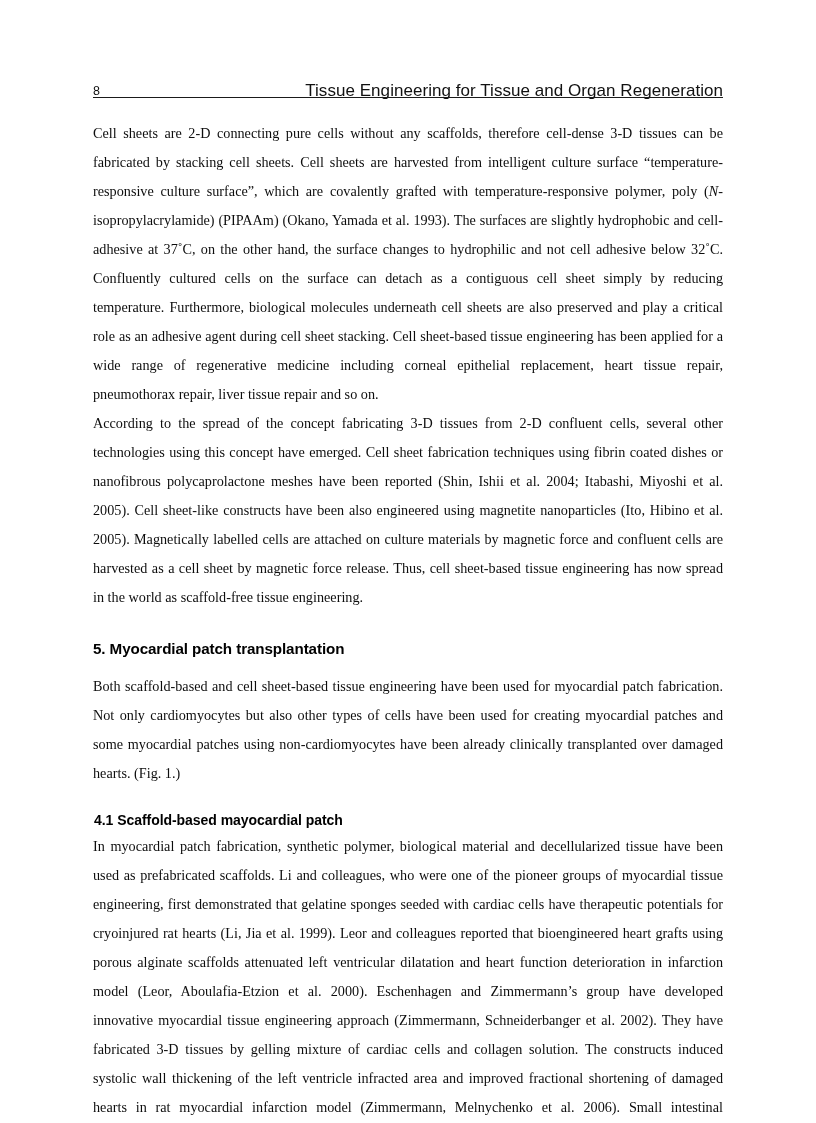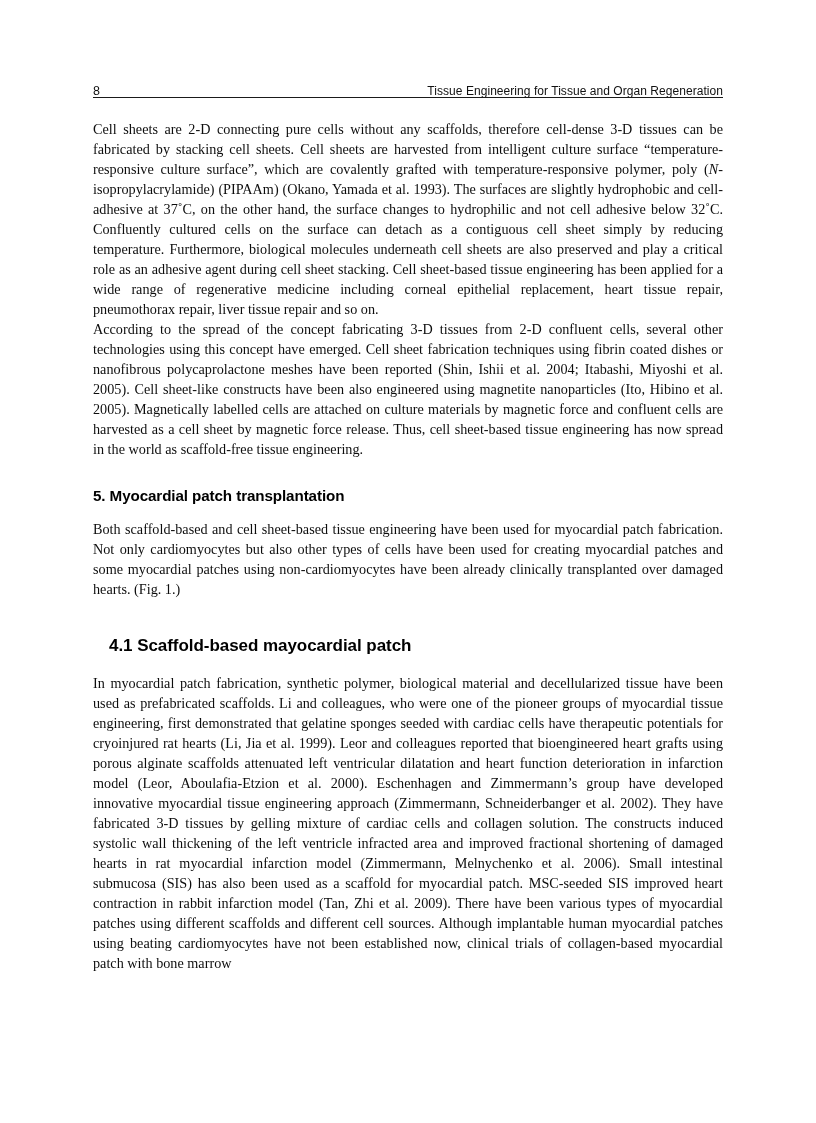--- a/index.html
+++ b/index.html
@@ -37,25 +37,26 @@
     justify-content: space-between;
     font-family: "Liberation Sans", "DejaVu Sans", sans-serif;
   }
   .folio {
     font-size: 12.5px;
     line-height: 14px;
     letter-spacing: 0.1px;
     color: #111111;
   }
   .running-title {
-    font-size: 12px;
+    font-size: 17px;
     line-height: 14px;
     letter-spacing: 0.05px;
     color: #111111;
     white-space: nowrap;
+    text-decoration: underline;
   }
   .head-rule {
     position: absolute;
     left: 93px;
     top: 97px;
     width: 630px;
     height: 0;
     border-top: 1.4px solid #1a1a1a;
   }
 
@@ -63,44 +64,44 @@
   .column {
     position: absolute;
     left: 93px;
     top: 119px;
     width: 630px;
   }
 
   p.body-text {
     margin: 0;
     font-size: 14.2px;
-    line-height: 20px;
+    line-height: 29px;
     text-align: justify;
     text-justify: inter-word;
     letter-spacing: 0.01px;
     -webkit-hyphens: none;
     hyphens: none;
   }
   p.body-text.last-ragged {
     
   }
 
   h2.section-heading {
     margin: 0;
     font-family: "Liberation Sans", "DejaVu Sans", sans-serif;
     font-size: 15.2px;
     line-height: 20px;
     font-weight: bold;
     letter-spacing: -0.1px;
     color: #000000;
   }
   h3.sub-heading {
-    margin: 16px;
+    margin: 1px;
     font-family: "Liberation Sans", "DejaVu Sans", sans-serif;
-    font-size: 17px;
+    font-size: 14px;
     line-height: 18px;
     font-weight: bold;
     letter-spacing: -0.05px;
     color: #000000;
   }
 
   .gap-before-section { height: 27px; }
   .gap-after-section  { height: 13px; }
   .gap-before-sub     { height: 22px; }
   .gap-after-sub      { height: 2px; }

